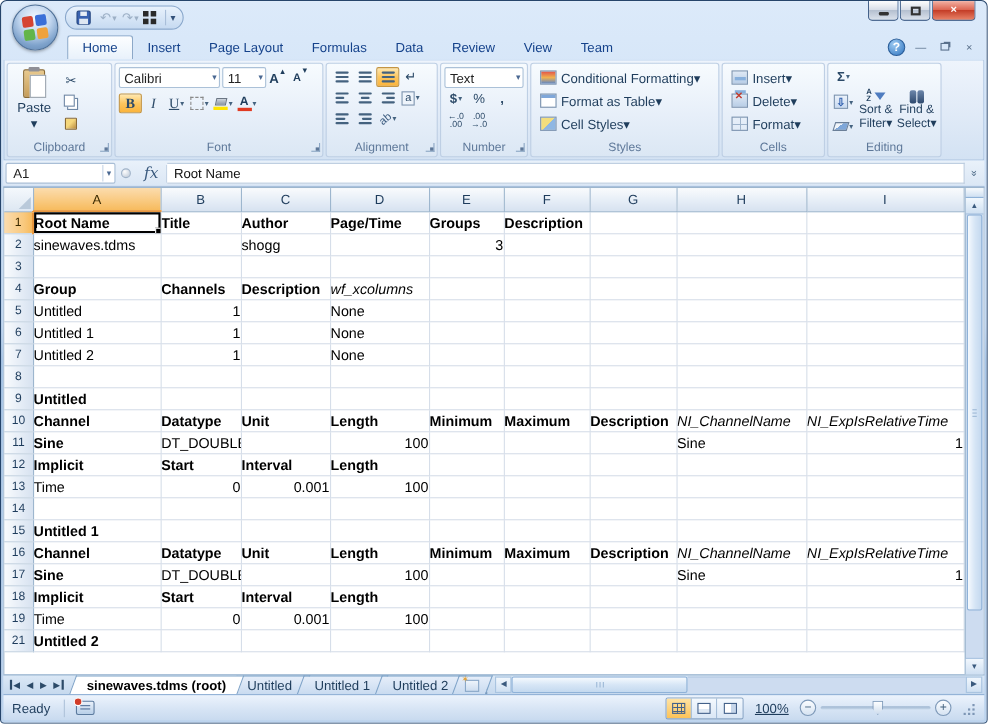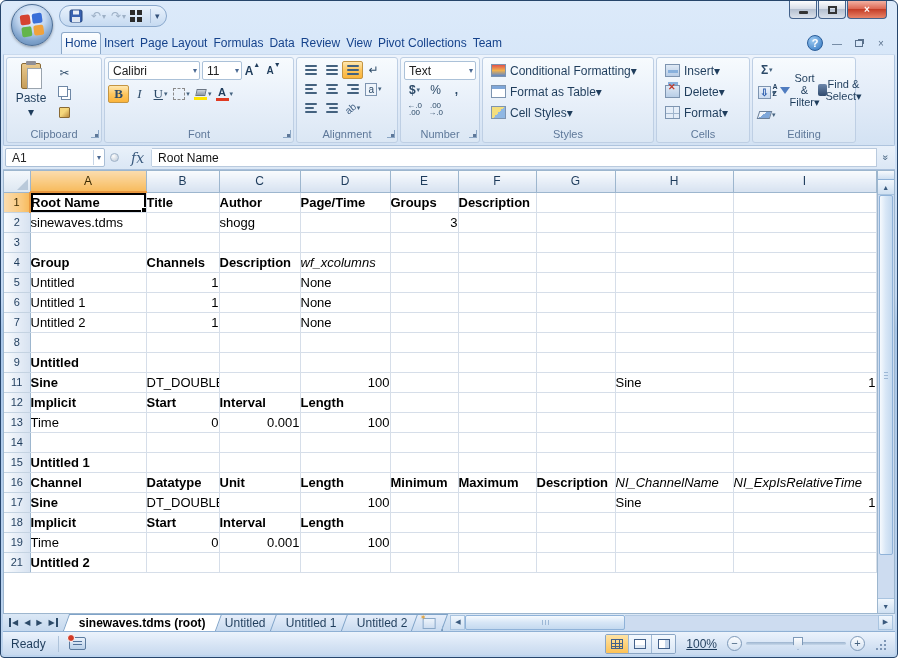--- a/index.html
+++ b/index.html
@@ -28,21 +28,21 @@
     border:1px solid #89a7cb;border-radius:11px;background:linear-gradient(#e9f2fc,#c6daf1);}
   .qbtn{width:20px;height:18px;display:flex;align-items:center;justify-content:center;font-size:12px;border-radius:2px;}
   .qbtn.dis{color:#9db0c6;}
   .qat .dd{font-size:8px;color:#9db0c6;margin-left:-4px;}
   .qat-sep{width:1px;height:14px;background:#a9bed9;margin:0 4px;}
   .gridglyph{width:12px;height:12px;display:grid;grid-template-columns:5px 5px;grid-template-rows:5px 5px;gap:2px;}
   .gridglyph i{background:#2a2a2a;}
   .qat-more{font-size:9px;color:#33517a;}
   
   .tabstrip{height:23px;display:flex;align-items:flex-end;padding-left:58px;position:relative;}
-  .rtab{padding:3px 3px 4px;font-size:12px;color:#15428b;border-radius:3px 3px 0 0;cursor:default;}
+  .rtab{padding:3px 13px 4px;font-size:12px;color:#15428b;border-radius:3px 3px 0 0;cursor:default;}
   .rtab.active{background:linear-gradient(#fdfeff,#e8f1fb);border:1px solid #8ca8c8;border-bottom:none;color:#15428b;}
   .doc-controls{position:absolute;right:6px;bottom:3px;display:flex;align-items:center;gap:6px;}
   .helpbtn{width:16px;height:16px;border-radius:50%;background:radial-gradient(circle at 35% 30%,#9ecbf2,#2f74c0);
     color:#fff;font-size:11px;font-weight:bold;display:flex;align-items:center;justify-content:center;border:1px solid #2a5e9a;}
   .dbtn{color:#5a718c;font-size:10px;width:16px;text-align:center;}
   .dbtn .rbox{display:inline-block;width:8px;height:7px;border:1px solid #5a718c;box-shadow:2px -2px 0 -1px #5a718c;}
   
   .ribbon{height:92px;background:linear-gradient(#eef4fc,#e0eaf7 55%,#d3e2f3);border:1px solid #aec4de;border-top:1px solid #c9daee;
     border-radius:0 2px 2px 2px;display:flex;align-items:stretch;padding:2px 1px;}
   .rgroup{margin:0 1px;border:1px solid #becfe4;border-radius:3px;position:relative;
@@ -98,21 +98,21 @@
   .mi.del:after{content:"✕";position:absolute;right:-2px;top:-4px;color:#c23a2b;font-size:9px;font-weight:bold;}
   .mi.fmt{background:linear-gradient(180deg,#f7cf6b 30%,#fff 30%);}
   .mi.grid4{background:linear-gradient(90deg,transparent 7px,#9fb4cc 7px,#9fb4cc 8px,transparent 8px),linear-gradient(180deg,transparent 6px,#9fb4cc 6px,#9fb4cc 7px,transparent 7px);}
   
   .azicon{display:inline-flex;flex-direction:column;font-size:7px;font-weight:bold;color:#1f3d5c;line-height:7px;margin-right:2px;}
   .funnel{width:0;height:0;border-left:5px solid transparent;border-right:5px solid transparent;border-top:7px solid #4f7cc0;display:inline-block;}
   .ic-binoc{width:15px;height:12px;position:relative;display:inline-block;}
   .ic-binoc:before,.ic-binoc:after{content:"";position:absolute;top:0;width:6px;height:12px;background:linear-gradient(#6d87ab,#2f4a6e);border-radius:2px;}
   .ic-binoc:before{left:1px;} .ic-binoc:after{right:1px;}
   .two-line{font-size:11px;line-height:12px;text-align:center;color:#1f3d5c;}
-  .bigbtn{display:flex;flex-direction:row;align-items:center;justify-content:flex-end;width:42px;height:60px;padding:2px 0;border-radius:3px;}
+  .bigbtn{display:flex;flex-direction:column;align-items:center;justify-content:flex-end;width:42px;height:60px;padding:2px 0;border-radius:3px;}
   .filldown{width:13px;height:13px;border:1px solid #7d94b0;background:linear-gradient(#eaf1fa,#c9daf0);display:flex;align-items:center;justify-content:center;color:#2f5fae;font-size:10px;font-weight:bold;}
   .eraser{width:13px;height:8px;background:linear-gradient(135deg,#f0f4f9 40%,#7fa7d9 40%);border:1px solid #6b7f98;transform:skewX(-18deg);}
   
   .formulabar{height:24px;background:linear-gradient(#e9f1fa,#dbe7f5);border-bottom:1px solid #a9c0dc;display:flex;align-items:center;padding:2px 2px;}
   .namebox{width:100px;height:19px;background:#fff;border:1px solid #a9bed6;border-radius:2px;display:flex;align-items:center;font-size:12px;color:#222;padding-left:6px;}
   .namebox .dd{margin-left:auto;font-size:8px;color:#4a6892;border-left:1px solid #c6d5e6;padding:3px 3px;}
   .nub{width:9px;height:9px;border-radius:50%;background:radial-gradient(circle at 35% 30%,#fdfdfd,#b9c6d6);border:1px solid #9fb2c8;margin:0 5px;}
   .fx{font-family:"DejaVu Serif",serif;font-style:italic;font-size:14px;color:#3a5a7e;padding:0 7px;border-right:1px solid #c2d2e4;}
   .fvalue{flex:1;height:19px;background:#fff;border:1px solid #b9cade;border-left:none;font-size:12px;color:#111;display:flex;align-items:center;padding-left:6px;}
   .fchev{width:16px;text-align:center;color:#44627f;font-size:10px;transform:rotate(90deg);}
@@ -238,21 +238,20 @@
 
   <div class="tabstrip">
     <div style="display:flex;align-items:flex-end;">
         <div class="rtab active">Home</div>
         <div class="rtab">Insert</div>
         <div class="rtab">Page Layout</div>
         <div class="rtab">Formulas</div>
         <div class="rtab">Data</div>
         <div class="rtab">Review</div>
         <div class="rtab">View</div>
-        <div class="rtab">Pivot Collections</div>
         <div class="rtab">Team</div>
       </div>
     <div class="doc-controls">
       <span class="helpbtn">?</span>
       <span class="dbtn">—</span>
       <span class="dbtn"><span class="rbox"></span></span>
       <span class="dbtn">×</span>
     </div>
   </div>
 
@@ -670,20 +669,32 @@
             <td class=""></td>
             <td class=""></td>
             <td class=""></td>
             <td class=""></td>
             <td class=""></td>
             <td class=""></td>
             <td class=""></td>
             <td class=""></td>
           </tr>
           <tr>
+            <th class="rh">10</th>
+            <td class="b">Channel</td>
+            <td class="b">Datatype</td>
+            <td class="b">Unit</td>
+            <td class="b">Length</td>
+            <td class="b">Minimum</td>
+            <td class="b">Maximum</td>
+            <td class="b">Description</td>
+            <td class="i">NI_ChannelName</td>
+            <td class="i">NI_ExpIsRelativeTime</td>
+          </tr>
+          <tr>
             <th class="rh">11</th>
             <td class="b">Sine</td>
             <td class="">DT_DOUBLE</td>
             <td class=""></td>
             <td class="r">100</td>
             <td class=""></td>
             <td class=""></td>
             <td class=""></td>
             <td class="">Sine</td>
             <td class="r">1</td>

